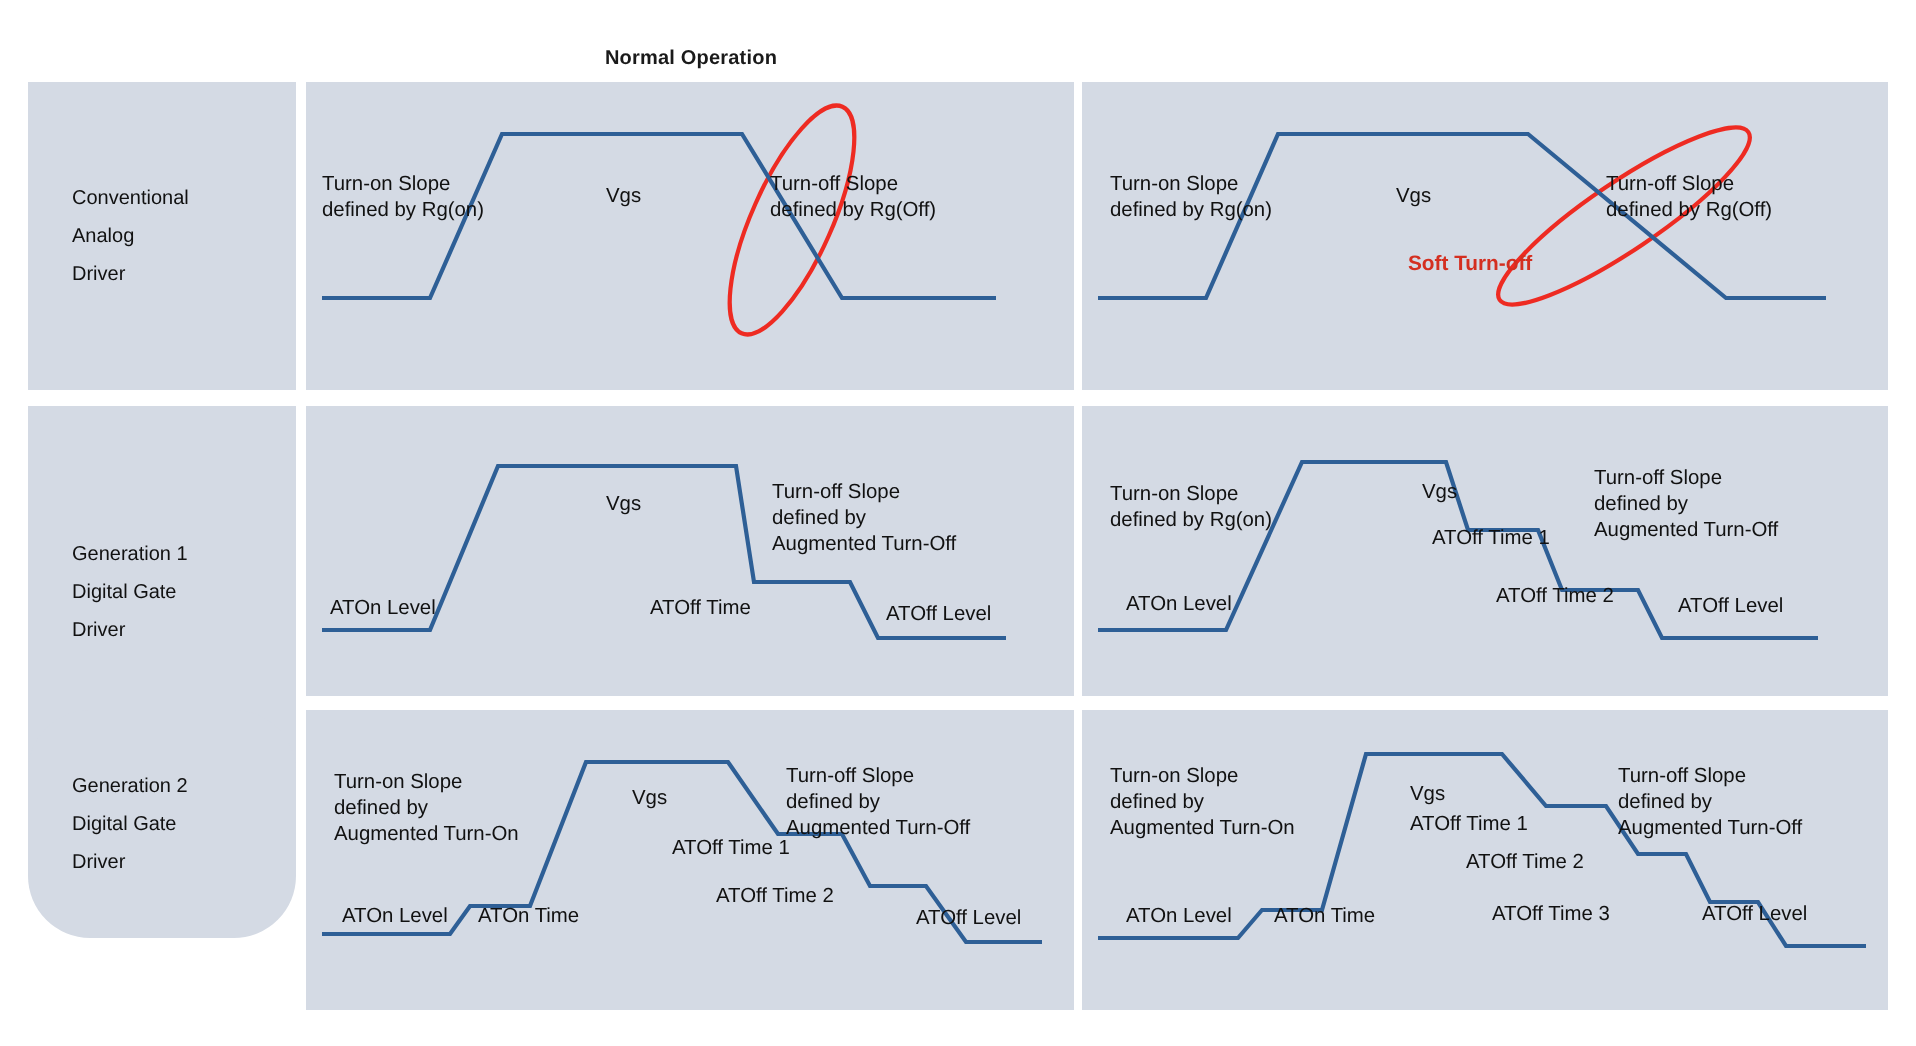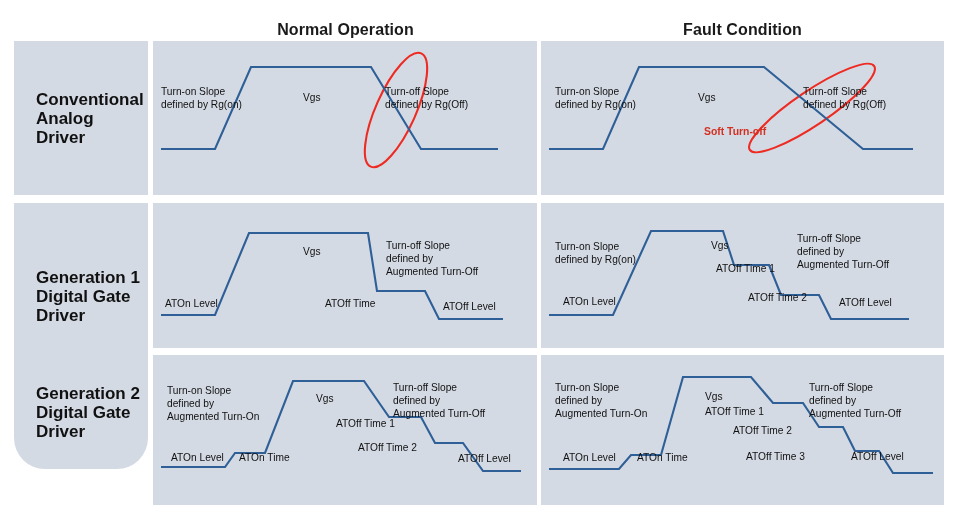--- a/index.html
+++ b/index.html
@@ -5,30 +5,30 @@
   html,body{margin:0;padding:0;background:#ffffff;}
   body{
     width:958px;height:523px;position:relative;overflow:hidden;
     font-family:"Liberation Sans","DejaVu Sans",sans-serif;
     color:#111111;
   }
   #grid{position:absolute;left:0;top:0;width:958px;height:523px;}
 
   .col-header{
     position:absolute;top:19px;height:22px;
-    font-weight:bold;font-size:16px;color:#1a1a1a;
+    font-weight:bold;font-size:10px;color:#1a1a1a;
     text-align:center;letter-spacing:.1px;line-height:22px;
   }
   #hdr-normal{left:153px;width:385px;}
   #hdr-fault{left:541px;width:403px;}
 
   .cell{position:absolute;background:#d4dae4;}
   .label-cell{display:flex;align-items:center;}
   .label-text{
-    padding-left:22px;font-weight:bold;font-size:17px;
+    padding-left:22px;font-weight:normal;font-size:10px;
     line-height:19px;color:#111111;
   }
   .plot-cell{overflow:hidden;}
   .plot-cell svg{display:block;width:100%;height:100%;}
 
   .wf{fill:none;stroke:#2e5f96;stroke-width:2.1;
       stroke-linejoin:miter;stroke-linecap:butt;}
   .ellipse-mark{fill:none;stroke:#ee2b22;stroke-width:2.1;}
   .ann{font-family:"Liberation Sans","DejaVu Sans",sans-serif;
        font-size:10.2px;fill:#111111;}
@@ -45,21 +45,20 @@
     letter-spacing:.5px;line-height:1;white-space:nowrap;
   }
   #watermark .wm-logo{margin-right:7px;opacity:.9;}
 </style>
 </head>
 <body>
 
 <div id="grid">
 
   <div class="col-header" id="hdr-normal">Normal Operation</div>
-  <div class="col-header" id="hdr-fault">Fault Condition</div>
 
   <div class="cell label-cell" style="left:14px;top:41px;width:134px;height:154px;">
     <div class="label-text">Conventional<br>Analog<br>Driver</div>
   </div>
   <div class="cell plot-cell" style="left:153px;top:41px;width:384px;height:154px;">
     <svg viewBox="0 0 384 154" preserveAspectRatio="none">
         <ellipse cx="243" cy="69" rx="20" ry="62" class="ellipse-mark" transform="rotate(24,243,69)"></ellipse>
         <polyline points="8,108 62,108 98,26 218,26 268,108 345,108" class="wf"></polyline>
         <text x="8" y="54" class="ann">Turn-on Slope</text>
         <text x="8" y="67" class="ann">defined by Rg(on)</text>

